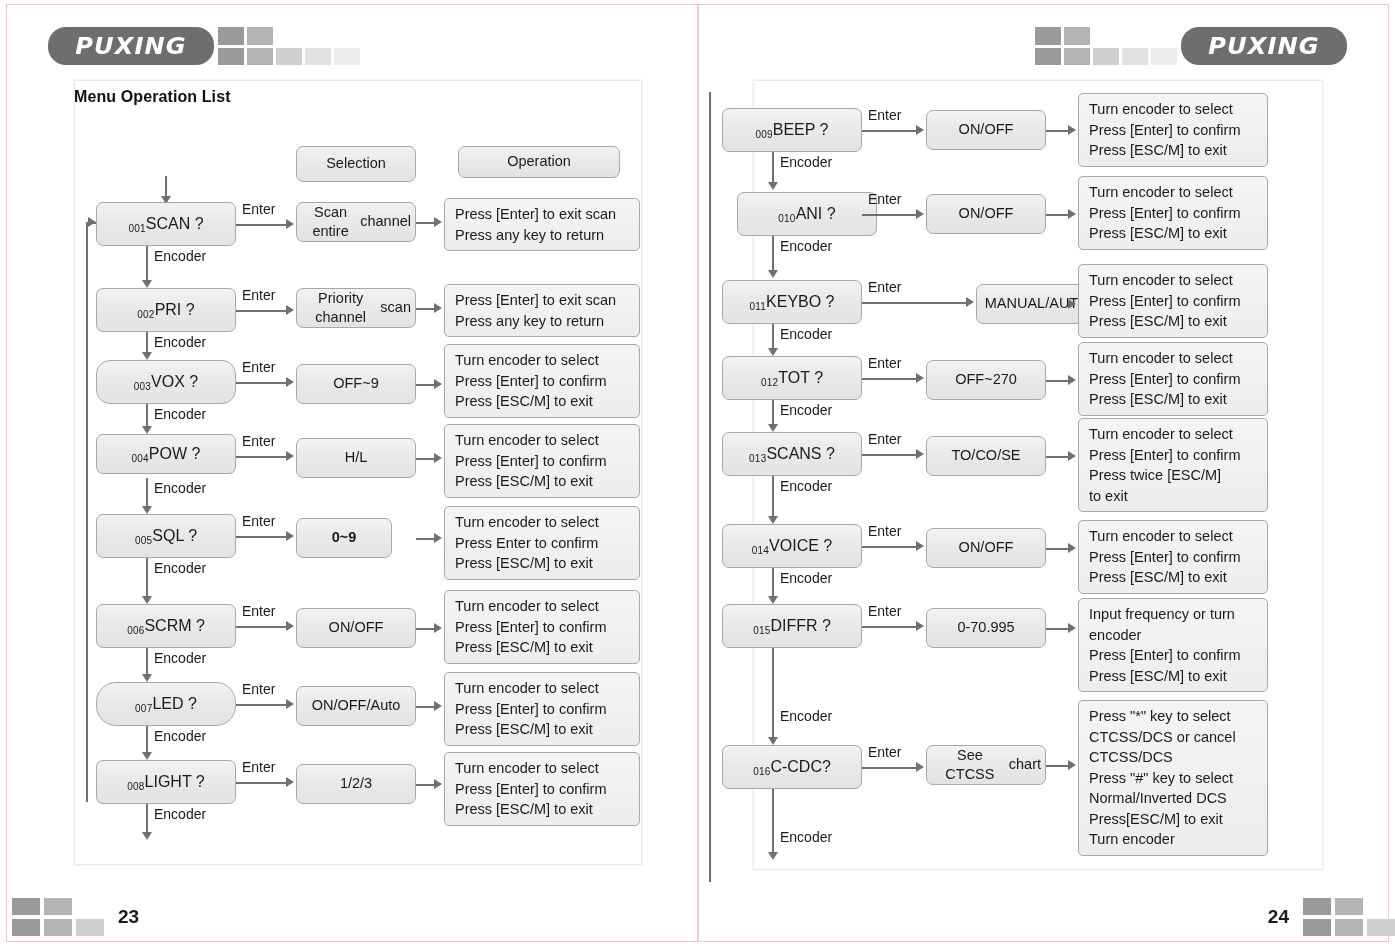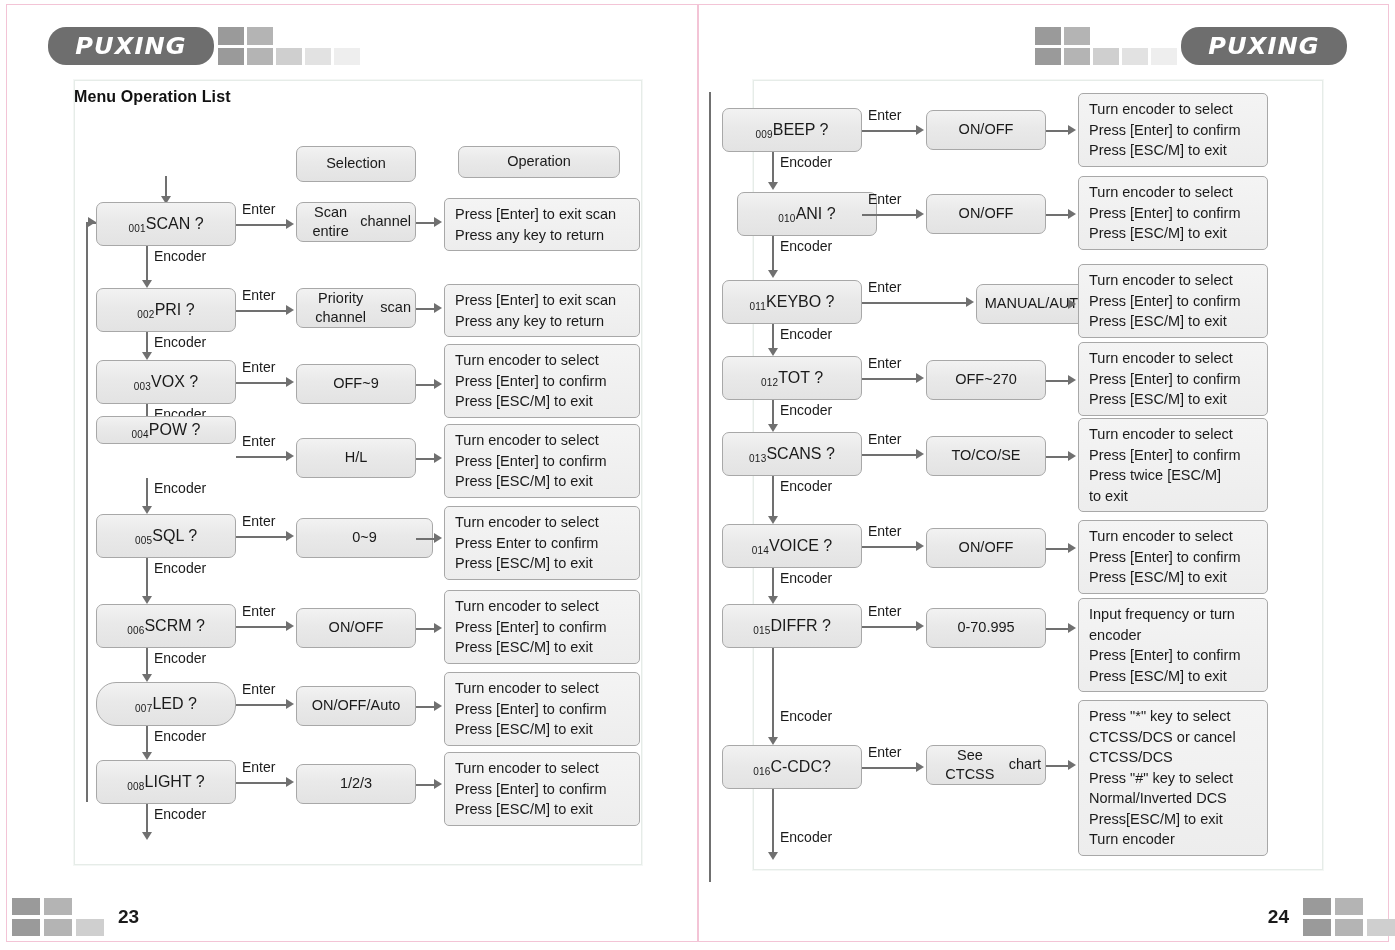--- a/index.html
+++ b/index.html
@@ -255,21 +255,21 @@
         <div>Press any key to return</div>
       </div>
       <div class="hline" style="left: 236px; top: 310px; width: 50px;"></div>
       <div class="arrow-r" style="left: 286px; top: 305px;"></div>
       <div class="conn-label" style="left: 242px; top: 287px;">Enter</div>
       <div class="hline" style="left: 416px; top: 308px; width: 18px;"></div>
       <div class="arrow-r" style="left: 434px; top: 303px;"></div>
       <div class="vline" style="left: 146px; top: 332px; height: 20px;"></div>
       <div class="arrow-d" style="left: 142px; top: 352px;"></div>
       <div class="conn-label" style="left: 154px; top: 334px;">Encoder</div>
-      <div class="box" style="left: 96px; top: 360px; width: 140px; height: 44px;">
+      <div class="box" style="left: 96px; top: 360px; width: 140px; height: 44px; border-radius: 14px;">
         <span class="menu-item">
           <span class="menu-num">003</span>
           <span class="menu-label">VOX ?</span>
         </span>
       </div>
       <div class="box" style="left: 296px; top: 364px; width: 120px; height: 40px;">
         <div>OFF~9</div>
       </div>
       <div class="op-box" style="left: 444px; top: 344px; width: 196px;">
         <div>Turn encoder to select</div>
@@ -277,21 +277,21 @@
         <div>Press [ESC/M] to exit</div>
       </div>
       <div class="hline" style="left: 236px; top: 382px; width: 50px;"></div>
       <div class="arrow-r" style="left: 286px; top: 377px;"></div>
       <div class="conn-label" style="left: 242px; top: 359px;">Enter</div>
       <div class="hline" style="left: 416px; top: 384px; width: 18px;"></div>
       <div class="arrow-r" style="left: 434px; top: 379px;"></div>
       <div class="vline" style="left: 146px; top: 404px; height: 22px;"></div>
       <div class="arrow-d" style="left: 142px; top: 426px;"></div>
       <div class="conn-label" style="left: 154px; top: 406px;">Encoder</div>
-      <div class="box" style="left: 96px; top: 416px; width: 140px; height: 28px;">
+      <div class="box" style="left: 96px; top: 434px; width: 140px; height: 40px;">
         <span class="menu-item">
           <span class="menu-num">004</span>
           <span class="menu-label">POW ?</span>
         </span>
       </div>
       <div class="box" style="left: 296px; top: 438px; width: 120px; height: 40px;">
         <div>H/L</div>
       </div>
       <div class="op-box" style="left: 444px; top: 424px; width: 196px;">
         <div>Turn encoder to select</div>
@@ -305,21 +305,21 @@
       <div class="arrow-r" style="left: 434px; top: 453px;"></div>
       <div class="vline" style="left: 146px; top: 478px; height: 28px;"></div>
       <div class="arrow-d" style="left: 142px; top: 506px;"></div>
       <div class="conn-label" style="left: 154px; top: 480px;">Encoder</div>
       <div class="box" style="left: 96px; top: 514px; width: 140px; height: 44px;">
         <span class="menu-item">
           <span class="menu-num">005</span>
           <span class="menu-label">SQL ?</span>
         </span>
       </div>
-      <div class="box" style="left: 296px; top: 518px; width: 137px; height: 40px;">
+      <div class="box" style="left: 296px; top: 518px; width: 96px; height: 40px; font-weight: bold;">
         <div>0~9</div>
       </div>
       <div class="op-box" style="left: 444px; top: 506px; width: 196px;">
         <div>Turn encoder to select</div>
         <div>Press Enter to confirm</div>
         <div>Press [ESC/M] to exit</div>
       </div>
       <div class="hline" style="left: 236px; top: 536px; width: 50px;"></div>
       <div class="arrow-r" style="left: 286px; top: 531px;"></div>
       <div class="conn-label" style="left: 242px; top: 513px;">Enter</div>

